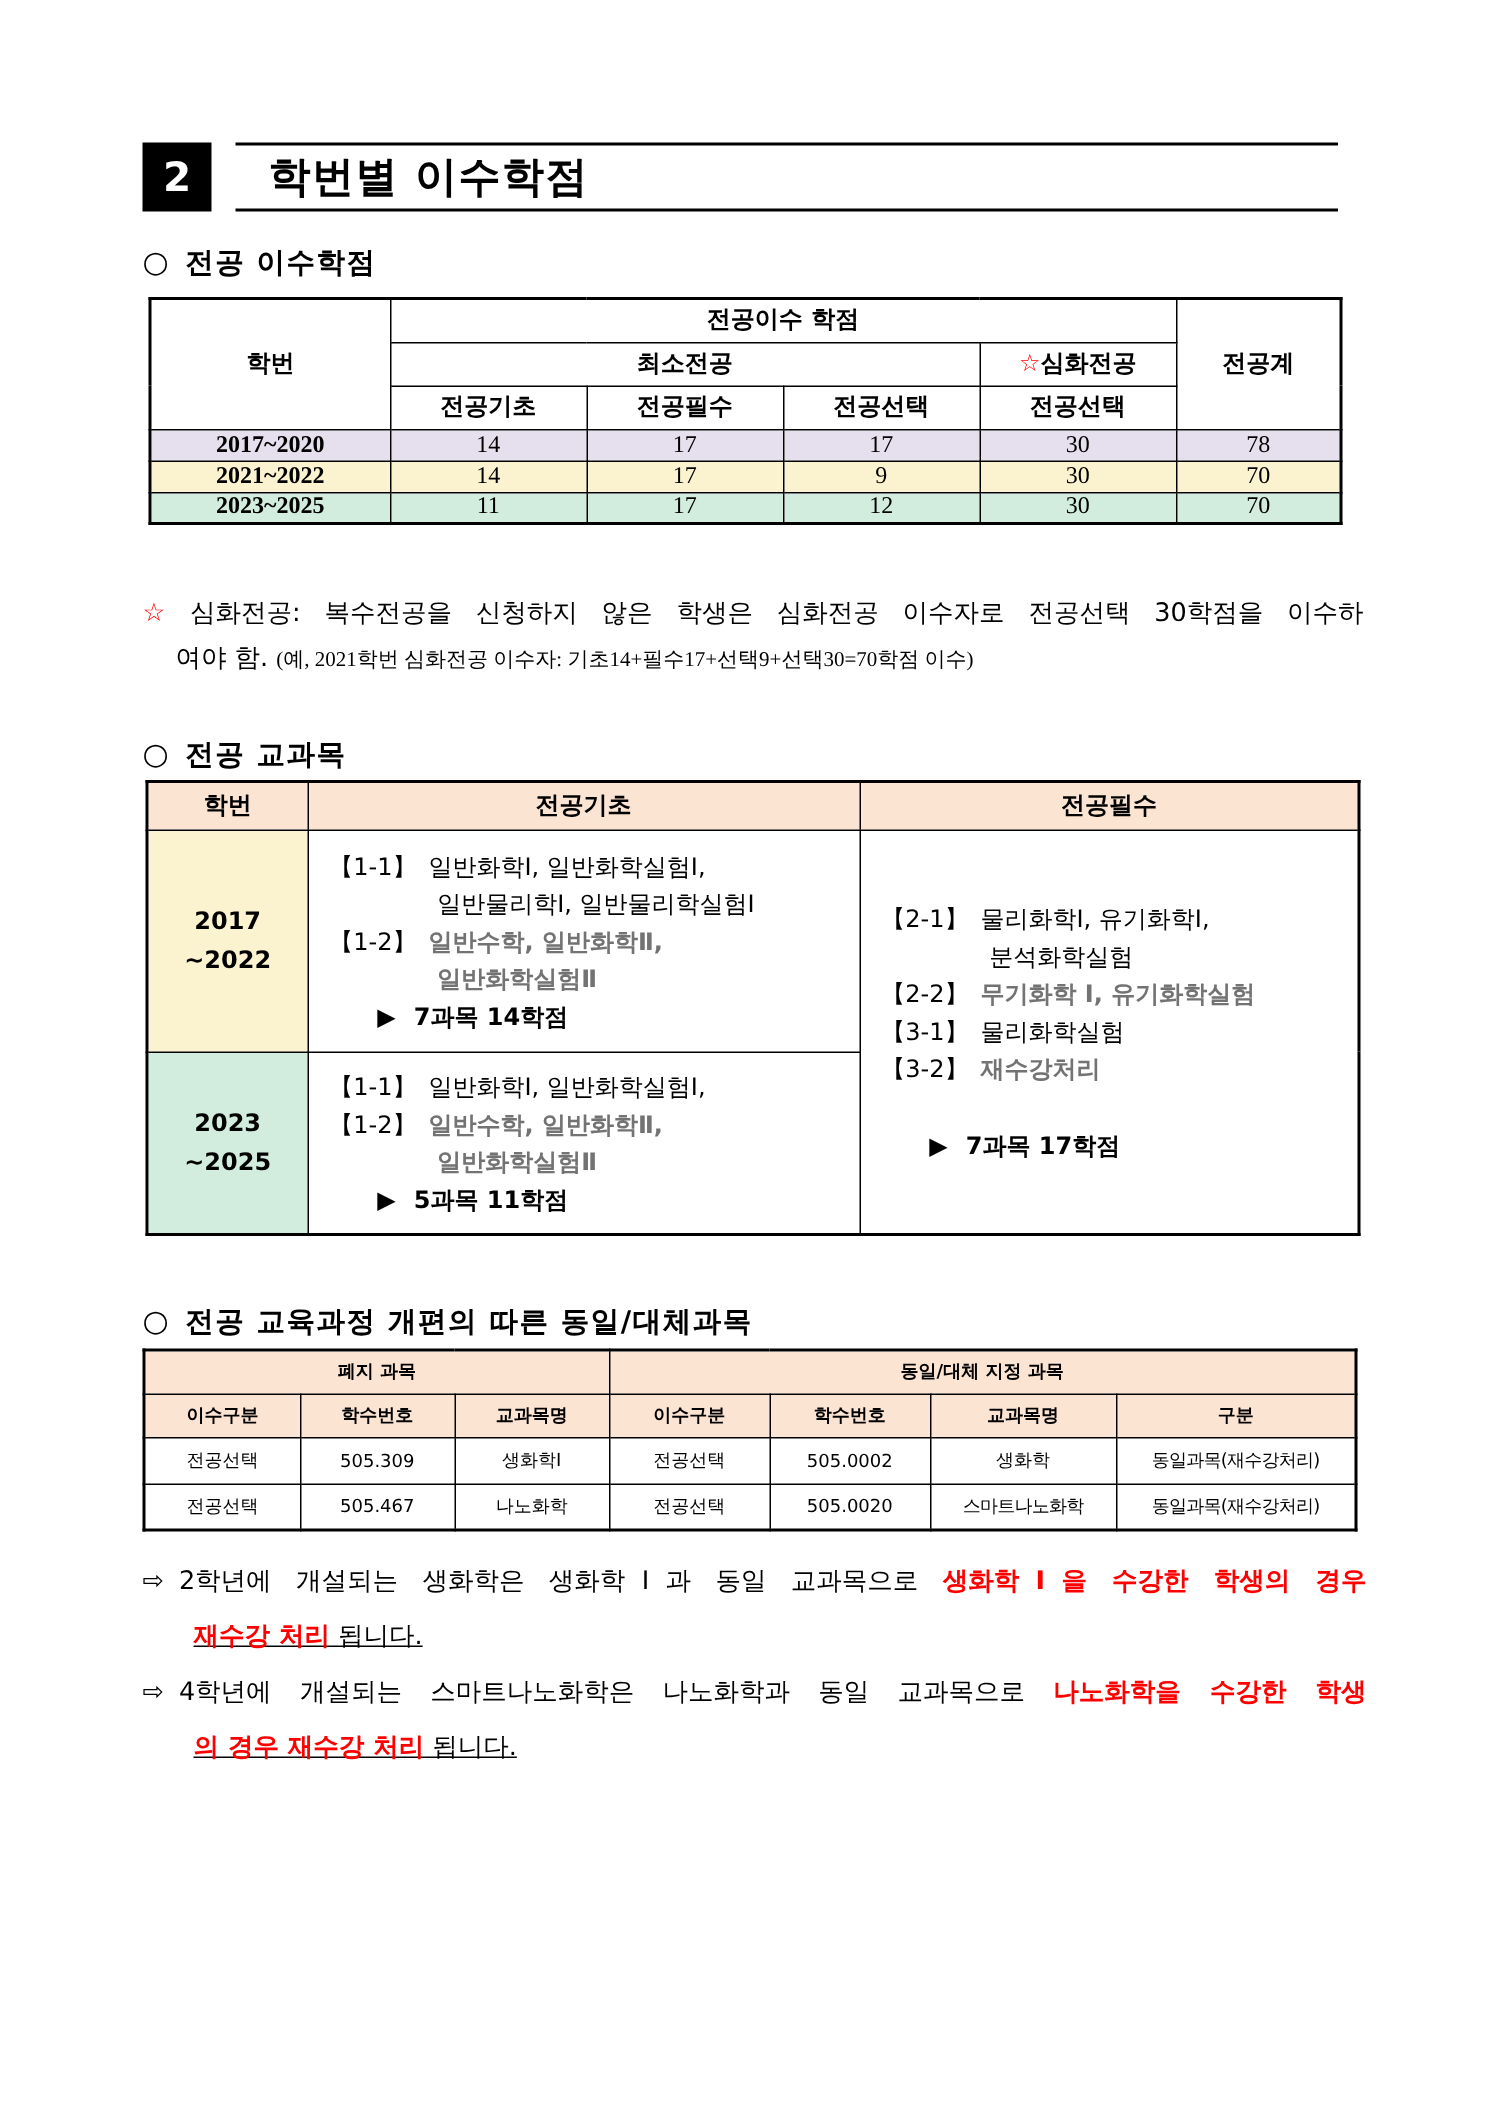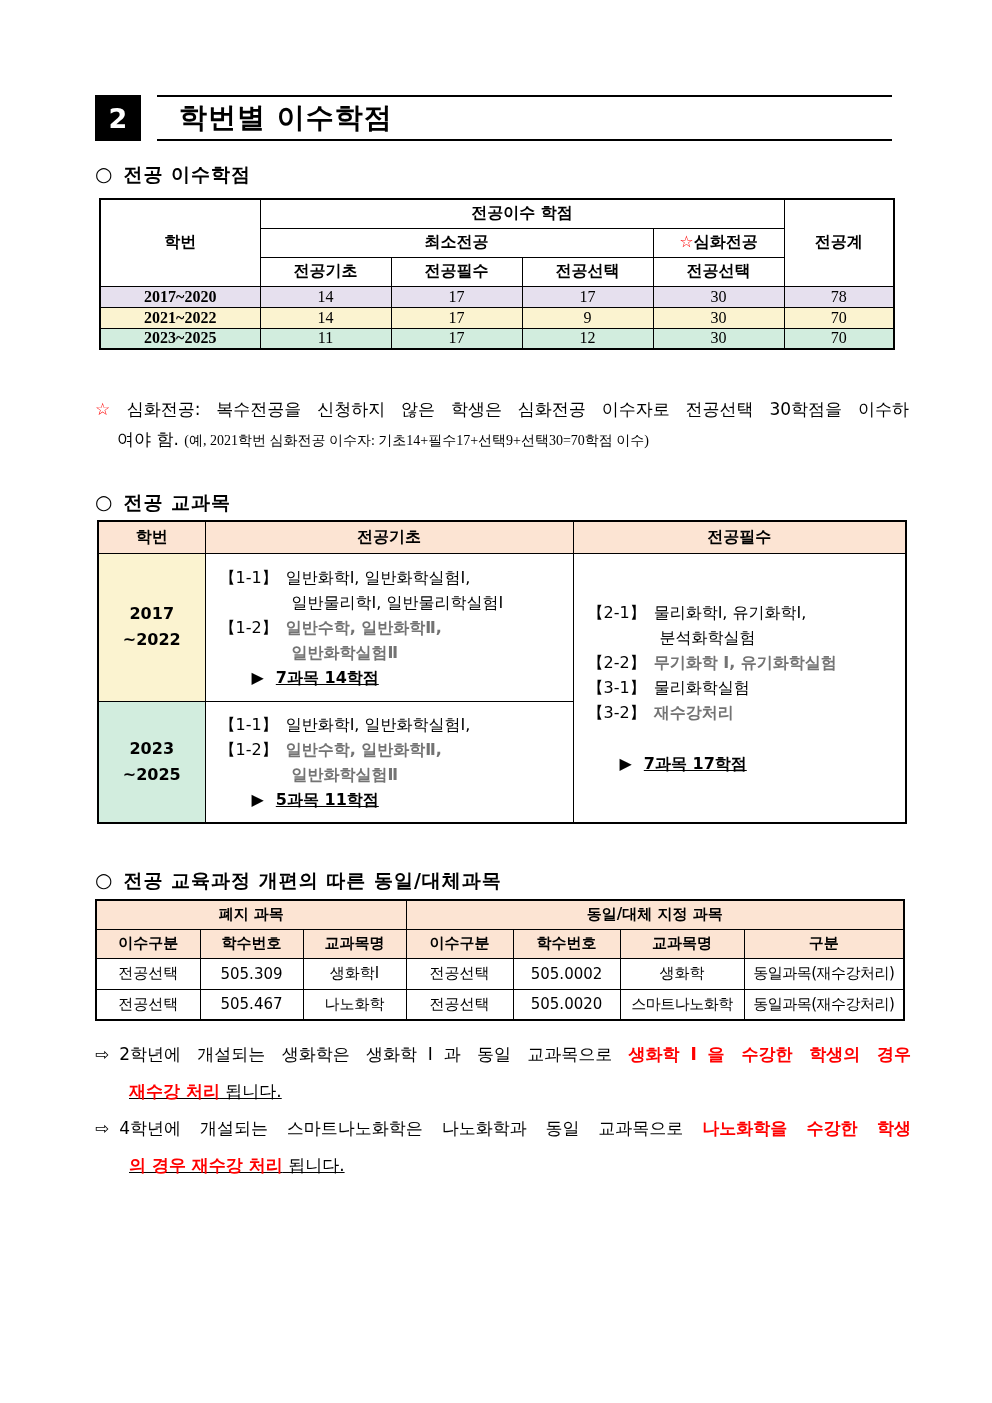--- a/index.html
+++ b/index.html
@@ -54,25 +54,25 @@
   .t2 td.bg-yellow { background:#fbf3d0; }
   .t2 td.bg-green { background:#d2edde;margin-top:24px; }
   .t2 td.content { text-align:left; padding:10px 8px 10px 14px; line-height:25px; }
   .t2 tr.r1 td { height:148px; }
   .t2 tr.r2 td { height:112px; }
   .t2 .mk { margin-right:8px; }
   .t2 .cont { padding-left:72px; }
   .t2 .blue { color:#737373; font-weight:bold; }
   .t2 .sumline { padding-left:32px; }
   .t2 .tri { margin-right:12px; }
-  .t2 .sumtext { font-weight:bold; text-decoration:underline; }
+  .t2 .sumtext { font-weight:bold; }
   .t2 .gap { margin-top:26px; }
 
   
-  .t3 { position:absolute; left:95px; top:899px; width:808px; border:2.5px solid #000; font-size:15px; }
+  .t3 { position:absolute; left:95px; top:899px; width:808px; border:2.5px solid #000; font-size:12px; }
   .t3 .th td { height:29px; font-weight:bold; background:#fce4d3; }
   .t3 tr.data td { height:31px; background:#fff; font-weight:normal; }
   .t3 td.tight { letter-spacing:-0.5px; }
 
   
   .bottom-notes { position:absolute; left:95px; top:1036px; width:816px; font-size:17px; line-height:37px; }
   .bottom-notes .nitem { margin-bottom:0px; }
   .bottom-notes .jline { text-align:justify; text-align-last:justify; }
   .bottom-notes .cline { padding-left:34px;text-decoration:underline; }
   .bottom-notes .arrow { margin-right:10px; }

